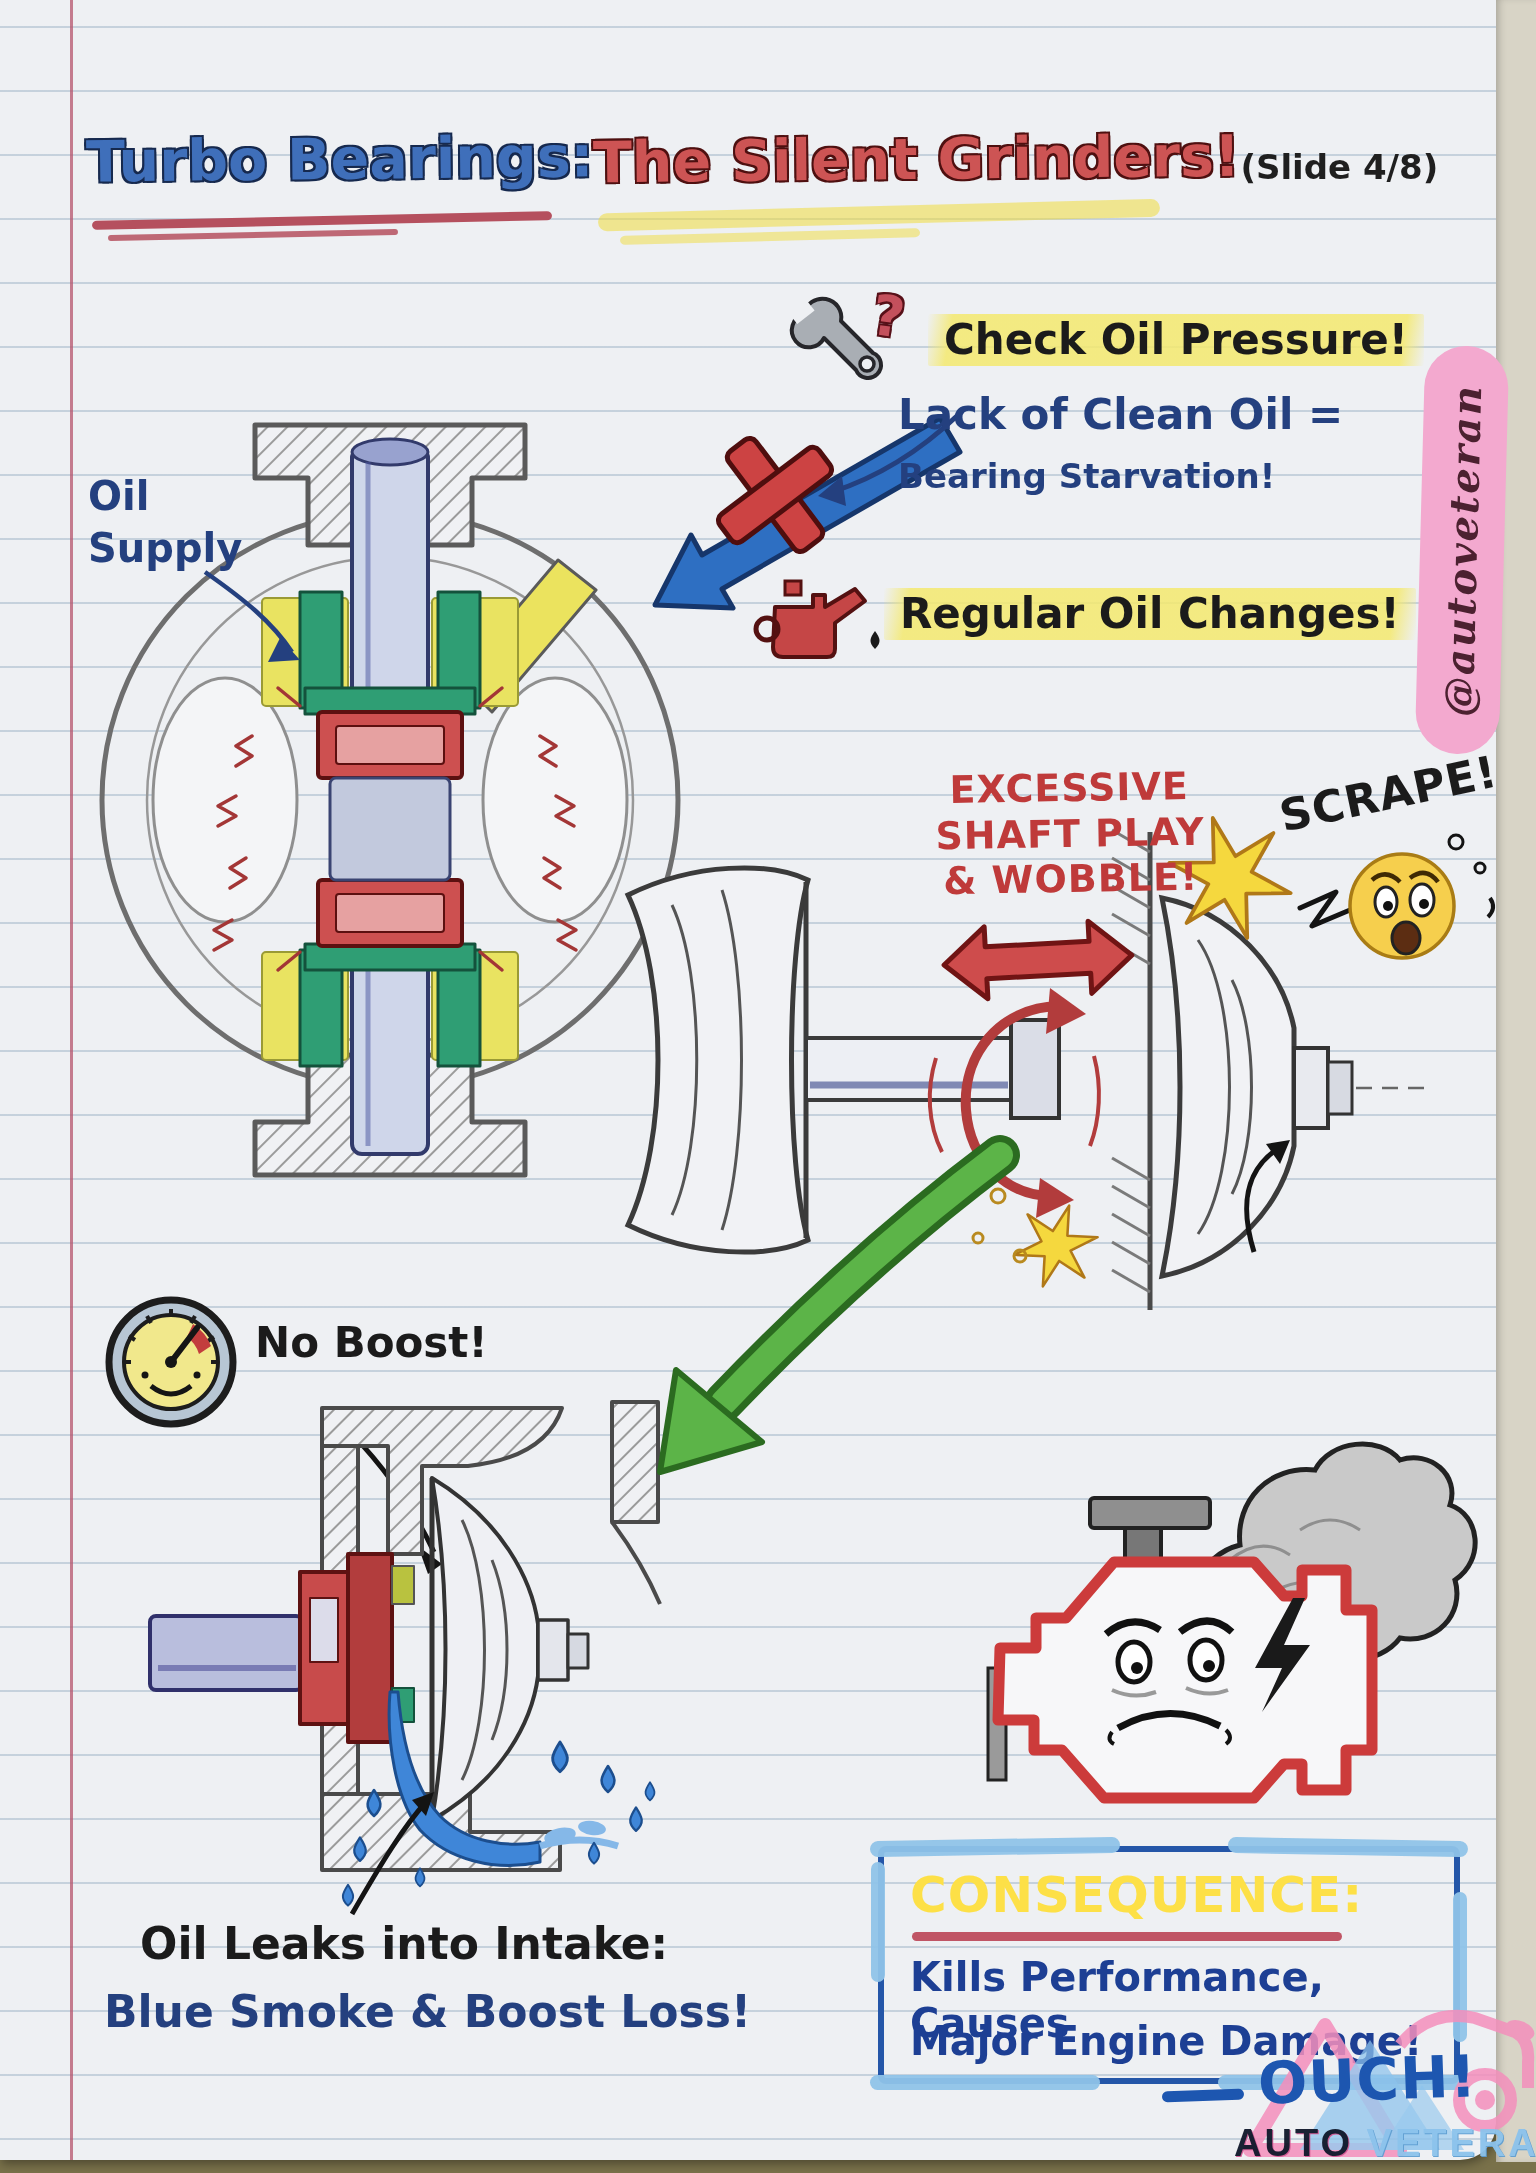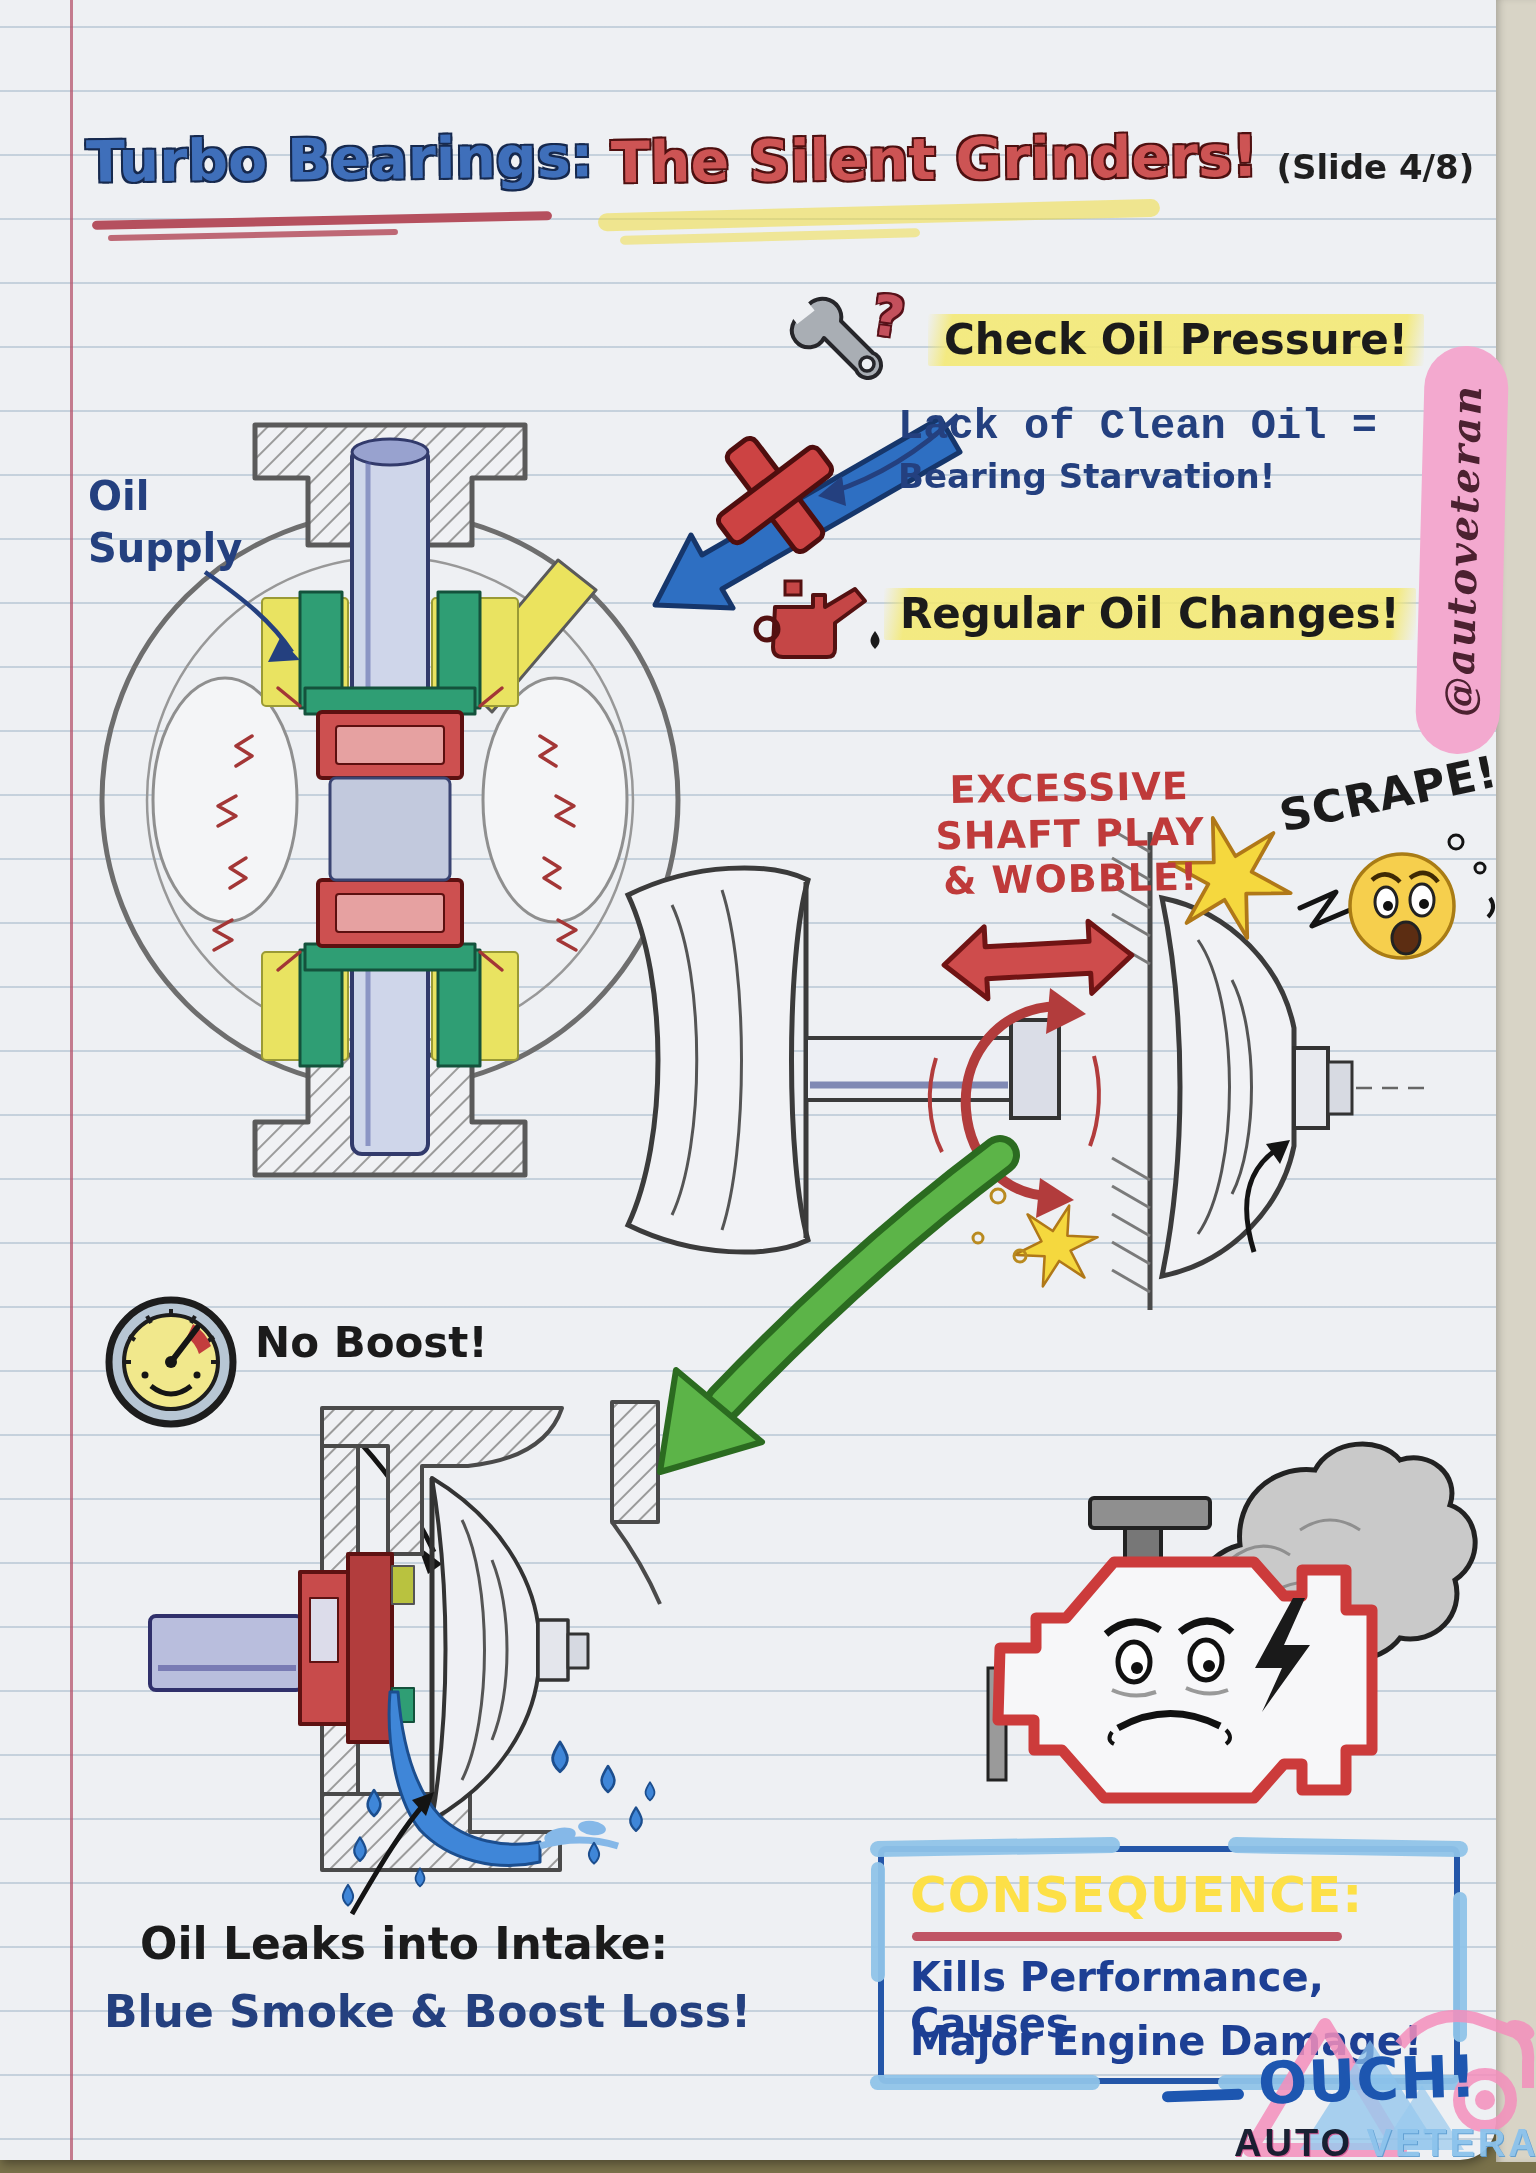--- a/index.html
+++ b/index.html
@@ -14,21 +14,21 @@
     box-shadow:2px 4px 10px rgba(0,0,0,0.35);
     overflow:hidden;
   }
   .side-strip { position:absolute; right:0; top:0; width:40px; height:2162px; background:#d8d4c6; box-shadow:inset 6px 0 8px -4px rgba(0,0,0,0.25); }
   .margin-line { position:absolute; left:70px; top:0; width:3px; height:2160px; background:rgba(182,84,108,0.75); }
   .art { position:absolute; left:0; top:0; z-index:1; }
   .txt { position:absolute; z-index:2; line-height:1.1; }
   .navy { color:#24407f; }
   .ink { color:#1b1b1b; }
   .hl-yellow { background:linear-gradient(100deg, rgba(244,233,110,0) 0%, rgba(244,233,110,0.85) 5%, rgba(244,233,110,0.85) 95%, rgba(244,233,110,0) 100%); padding:3px 16px; border-radius:2px; }
-  .title-row { position:absolute; left:86px; top:126px; z-index:2; white-space:nowrap; display:flex; align-items:baseline; gap:18px; }
+  .title-row { position:absolute; left:86px; top:126px; z-index:2; white-space:nowrap; display:flex; align-items:baseline; }
   .title-blue { font-size:57px; font-weight:700; color:#3f6fba; text-shadow:-2px -2px 0 #16294e, 2px -2px 0 #16294e, -2px 2px 0 #16294e, 2px 2px 0 #16294e; transform:rotate(-0.6deg); }
   .title-red { font-size:57px; font-weight:700; color:#cd5454; text-shadow:-2px -2px 0 #4e1010, 2px -2px 0 #4e1010, -2px 2px 0 #4e1010, 2px 2px 0 #4e1010; transform:rotate(-0.6deg); }
   .title-slide { font-size:34px; font-weight:600; color:#1f1f1f; }
   .bar { position:absolute; border-radius:6px; z-index:2; }
   .excessive { text-align:center; font-weight:700; color:#bf3a3a; font-size:38px; line-height:1.2; transform:rotate(-1deg); letter-spacing:1px; }
   .wheeltxt { font-size:40px; font-weight:600; line-height:1.65; }
   .handle-strip { position:absolute; left:1420px; top:346px; width:84px; height:408px; background:#f3a9cf; border-radius:42px; z-index:2; display:flex; align-items:center; justify-content:center; transform:rotate(1.5deg); }
   .handle-strip span { writing-mode:vertical-rl; transform:rotate(180deg); font-family:"DejaVu Serif", serif; font-style:italic; font-weight:700; font-size:40px; color:#4c2130; letter-spacing:2px; }
   .consequence-box { position:absolute; left:878px; top:1846px; width:582px; height:238px; border:6px solid #2456a8; border-radius:8px; z-index:2; }
   .cq-accent { position:absolute; background:#8fc3e8; border-radius:8px; opacity:0.95; }
@@ -326,21 +326,21 @@
   </svg>
 
   <div class="title-row">
     <span class="title-blue">Turbo Bearings:</span>
     <span class="title-red">The Silent Grinders!</span>
     <span class="title-slide">(Slide 4/8)</span>
   </div>
 
   <div class="txt qmark" style="left:872px; top:286px;">?</div>
   <div class="txt ink hl-yellow" style="left:928px; top:314px; font-size:42px; font-weight:600;">Check Oil Pressure!</div>
-  <div class="txt navy" style="left:898px; top:404px; font-size:42px; font-weight:600;font-family:Liberation Mono, monospace;">Lack of Clean Oil =</div>
+  <div class="txt navy" style="left:898px; top:392px; font-size:42px; font-weight:600;">Lack of Clean Oil =</div>
   <div class="txt navy" style="left:898px; top:458px; font-size:34px; font-weight:700;">Bearing Starvation!</div>
   <div class="txt ink hl-yellow" style="left:884px; top:588px; font-size:42px; font-weight:600;">Regular Oil Changes!</div>
 
   <div class="handle-strip">
     <span>@autoveteran</span>
   </div>
 
   <div class="txt navy" style="left:88px; top:470px; width:170px; text-align:left; font-size:40px; font-weight:600; line-height:1.3;">
     <div>Oil</div>
     <div>Supply</div>

